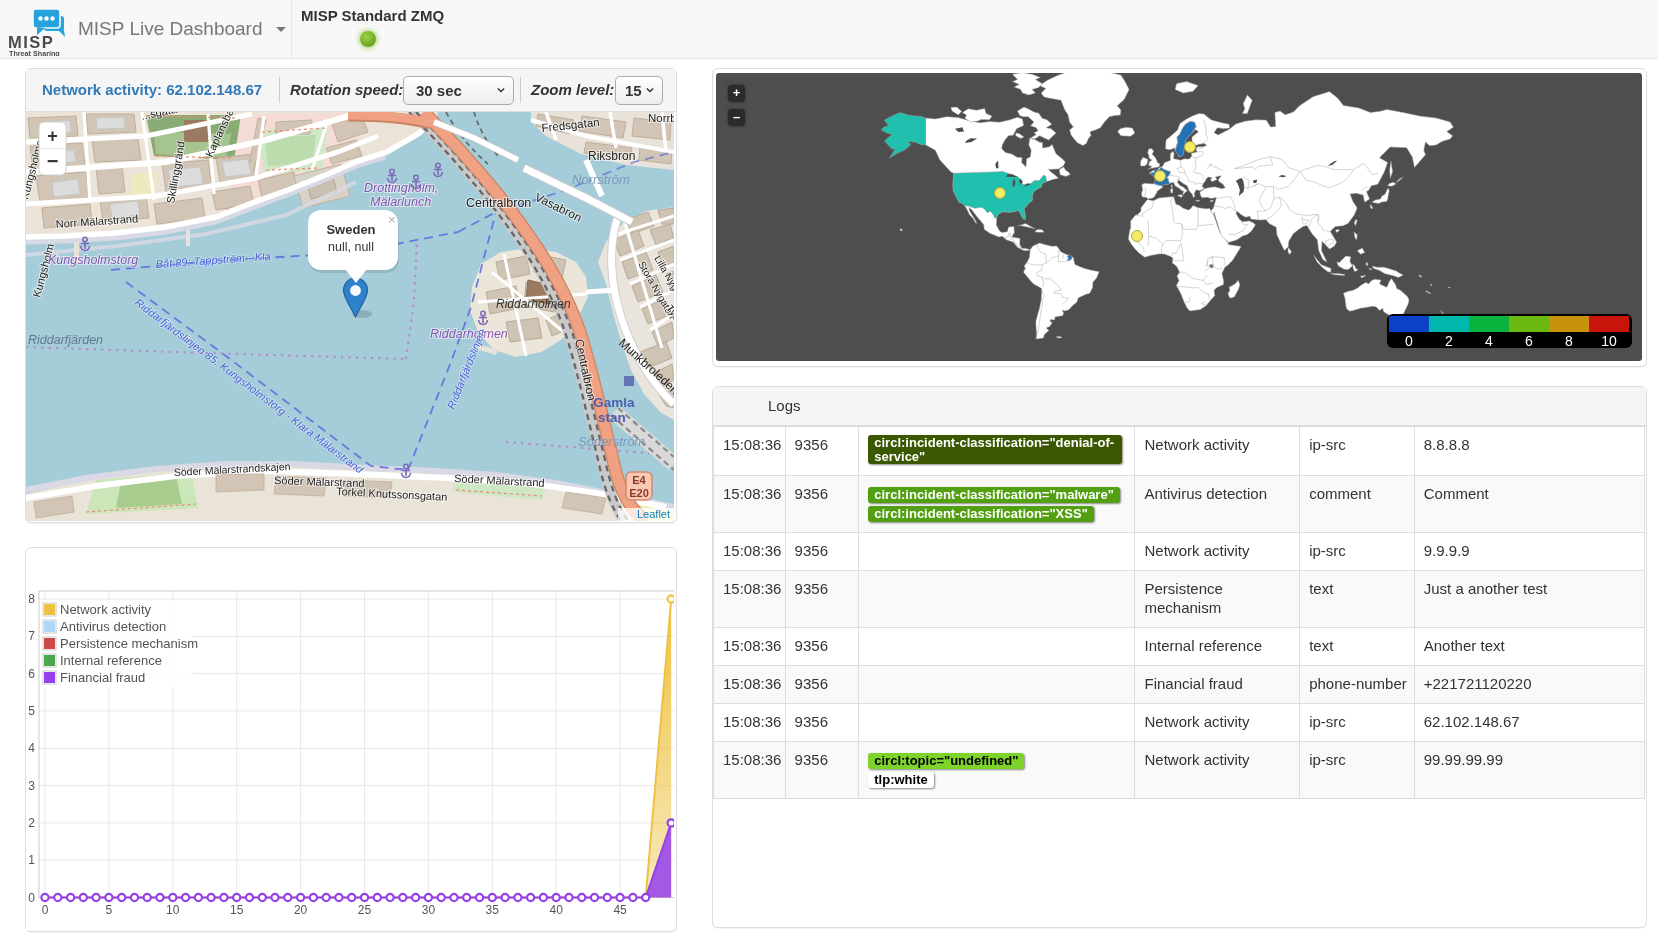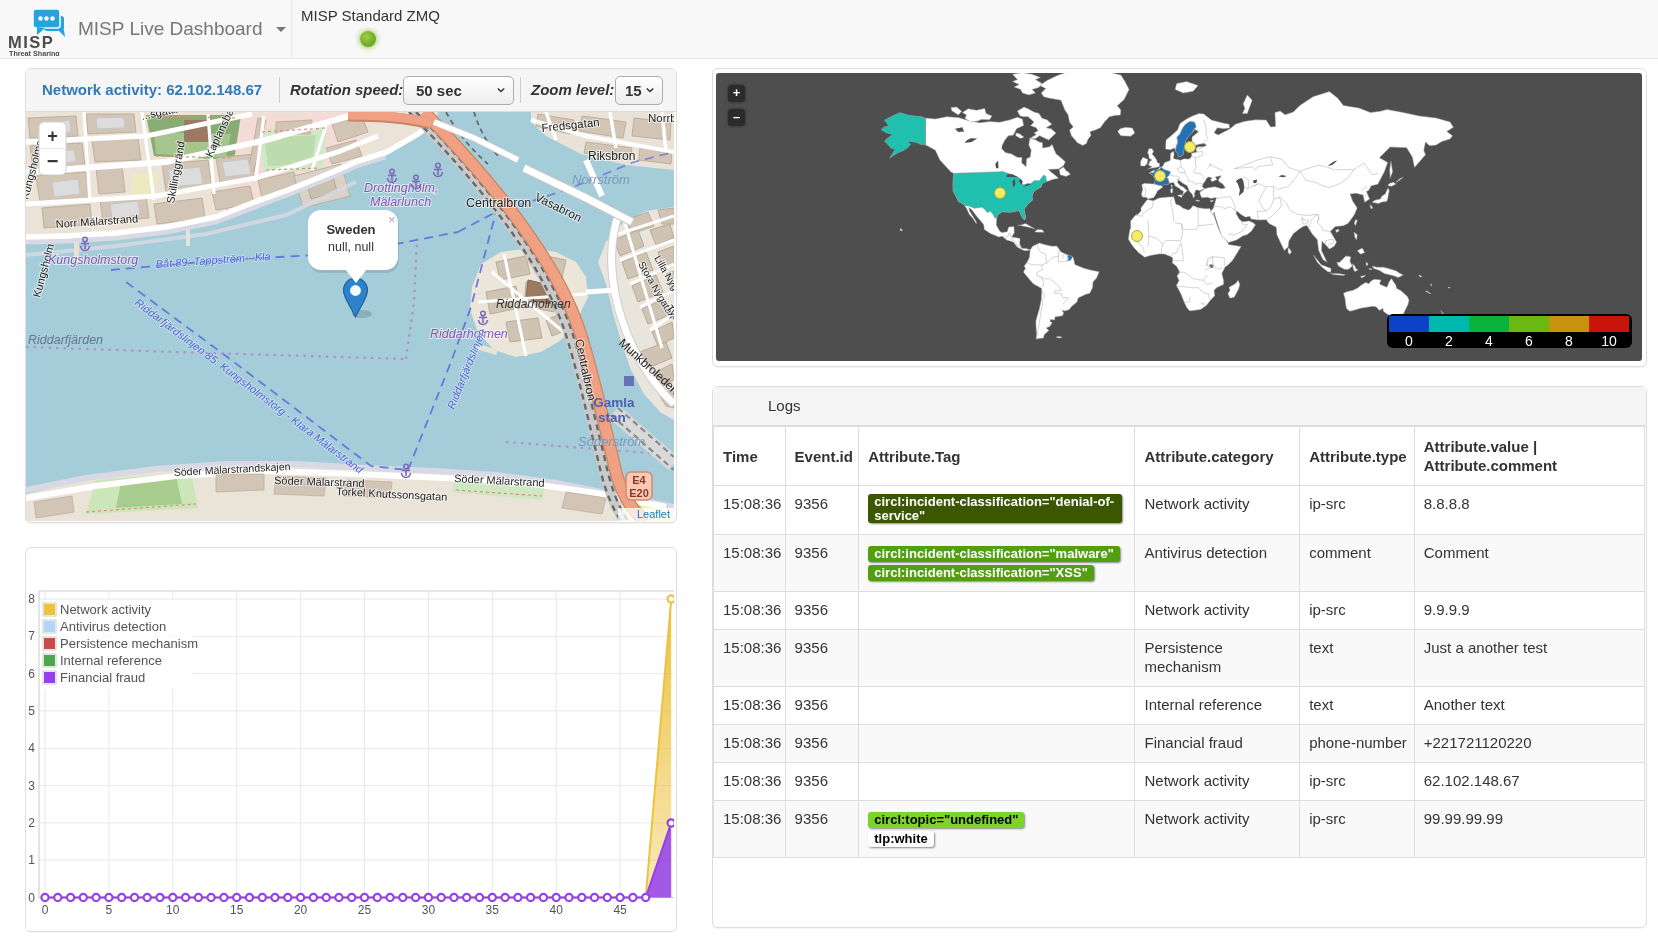--- a/index.html
+++ b/index.html
@@ -4,21 +4,21 @@
 <style>
 * { margin:0; padding:0; box-sizing:content-box; }
 html,body { width:1658px; height:936px; background:#fff; font-family:"Liberation Sans", sans-serif; }
 body { position:relative; overflow:hidden; }
 
 #navbar { position:absolute; left:0; top:0; width:1658px; height:58px; background:#f8f8f8; border-bottom:1px solid #e7e7e7; }
 #logo { position:absolute; left:8px; top:6px; }
 #brand { position:absolute; left:78px; top:0; height:58px; line-height:58px; font-size:19px; color:#777; }
 #brand .caret { display:inline-block; width:0; height:0; margin-left:8px; vertical-align:middle; border-top:5px solid #777; border-left:5px solid transparent; border-right:5px solid transparent; }
 #nav-sep { position:absolute; left:291px; top:0; width:1px; height:58px; background:#e7e7e7; }
-#zmq-label { position:absolute; left:301px; top:7px; font-size:15px; font-weight:normal; color:#333; }
+#zmq-label { position:absolute; left:301px; top:7px; font-size:15px; font-weight:bold; color:#333; }
 #zmq-dot { position:absolute; left:360px; top:31px; width:16px; height:16px; border-radius:50%;
   background:radial-gradient(circle at 40% 35%, #9ccf4a 0%, #72ab24 60%, #5f9718 100%);
   box-shadow:0 0 5px 1px rgba(125,185,40,.7); }
 
 .panel { position:absolute; background:#fff; border:1px solid #ddd; border-radius:6px; box-shadow:0 1px 1px rgba(0,0,0,.05); }
 .panel-heading { background:#f5f5f5; border-bottom:1px solid #ddd; border-radius:3px 3px 0 0; }
 #panel-nwmap { left:25px; top:68px; width:650px; height:453px; }
 #panel-nwmap .panel-heading { height:42px; }
 #nw-title { position:absolute; left:16px; top:0; height:42px; line-height:42px; font-size:15px; font-weight:bold; color:#3379b7; }
 .hsep { position:absolute; top:8px; width:1px; height:26px; background:#ccc; }
@@ -77,21 +77,21 @@
   <div id="nav-sep"></div>
   <div id="zmq-label">MISP Standard ZMQ</div>
   <div id="zmq-dot"></div>
 </div>
 
 <div class="panel" id="panel-nwmap">
   <div class="panel-heading" style="position:relative;">
     <div id="nw-title">Network activity: 62.102.148.67</div>
     <div class="hsep" style="left:253px;"></div>
     <div class="ctl-label" style="left:264px;">Rotation speed:</div>
-    <div class="sel" style="left:377px; width:109px;"><span style="margin-left:12px;">50 sec</span>
+    <div class="sel" style="left:377px; width:109px;"><span style="margin-left:12px;">30 sec</span>
       <svg class="chev" viewBox="0 0 10 10">
           <path d="M1 3 l4 4 l4 -4" stroke="#333" stroke-width="1.8" fill="none"></path>
         </svg></div>
     <div class="hsep" style="left:494px;"></div>
     <div class="ctl-label" style="left:505px;">Zoom level:</div>
     <div class="sel" style="left:589px; width:46px;"><span style="margin-left:9px;">15</span>
       <svg class="chev" viewBox="0 0 10 10">
           <path d="M1 3 l4 4 l4 -4" stroke="#333" stroke-width="1.8" fill="none"></path>
         </svg></div>
   </div>
@@ -671,28 +671,20 @@
   <table id="logtable">
     <colgroup>
         <col style="width:70px">
         <col style="width:72px">
         <col style="width:270px">
         <col style="width:161px">
         <col style="width:112px">
         <col style="width:225px">
       </colgroup>
     <tbody>
-        <tr>
-          <th>Time</th>
-          <th>Event.id</th>
-          <th>Attribute.Tag</th>
-          <th>Attribute.category</th>
-          <th>Attribute.type</th>
-          <th>Attribute.value |<br>Attribute.comment</th>
-        </tr>
     <tr>
           <td>15:08:36</td>
           <td>9356</td>
           <td><span class="tag g2">circl:incident-classification="denial-of-service"</span></td>
           <td>Network activity</td>
           <td>ip-src</td>
           <td>8.8.8.8</td>
         </tr>
     <tr class="odd">
           <td>15:08:36</td>

